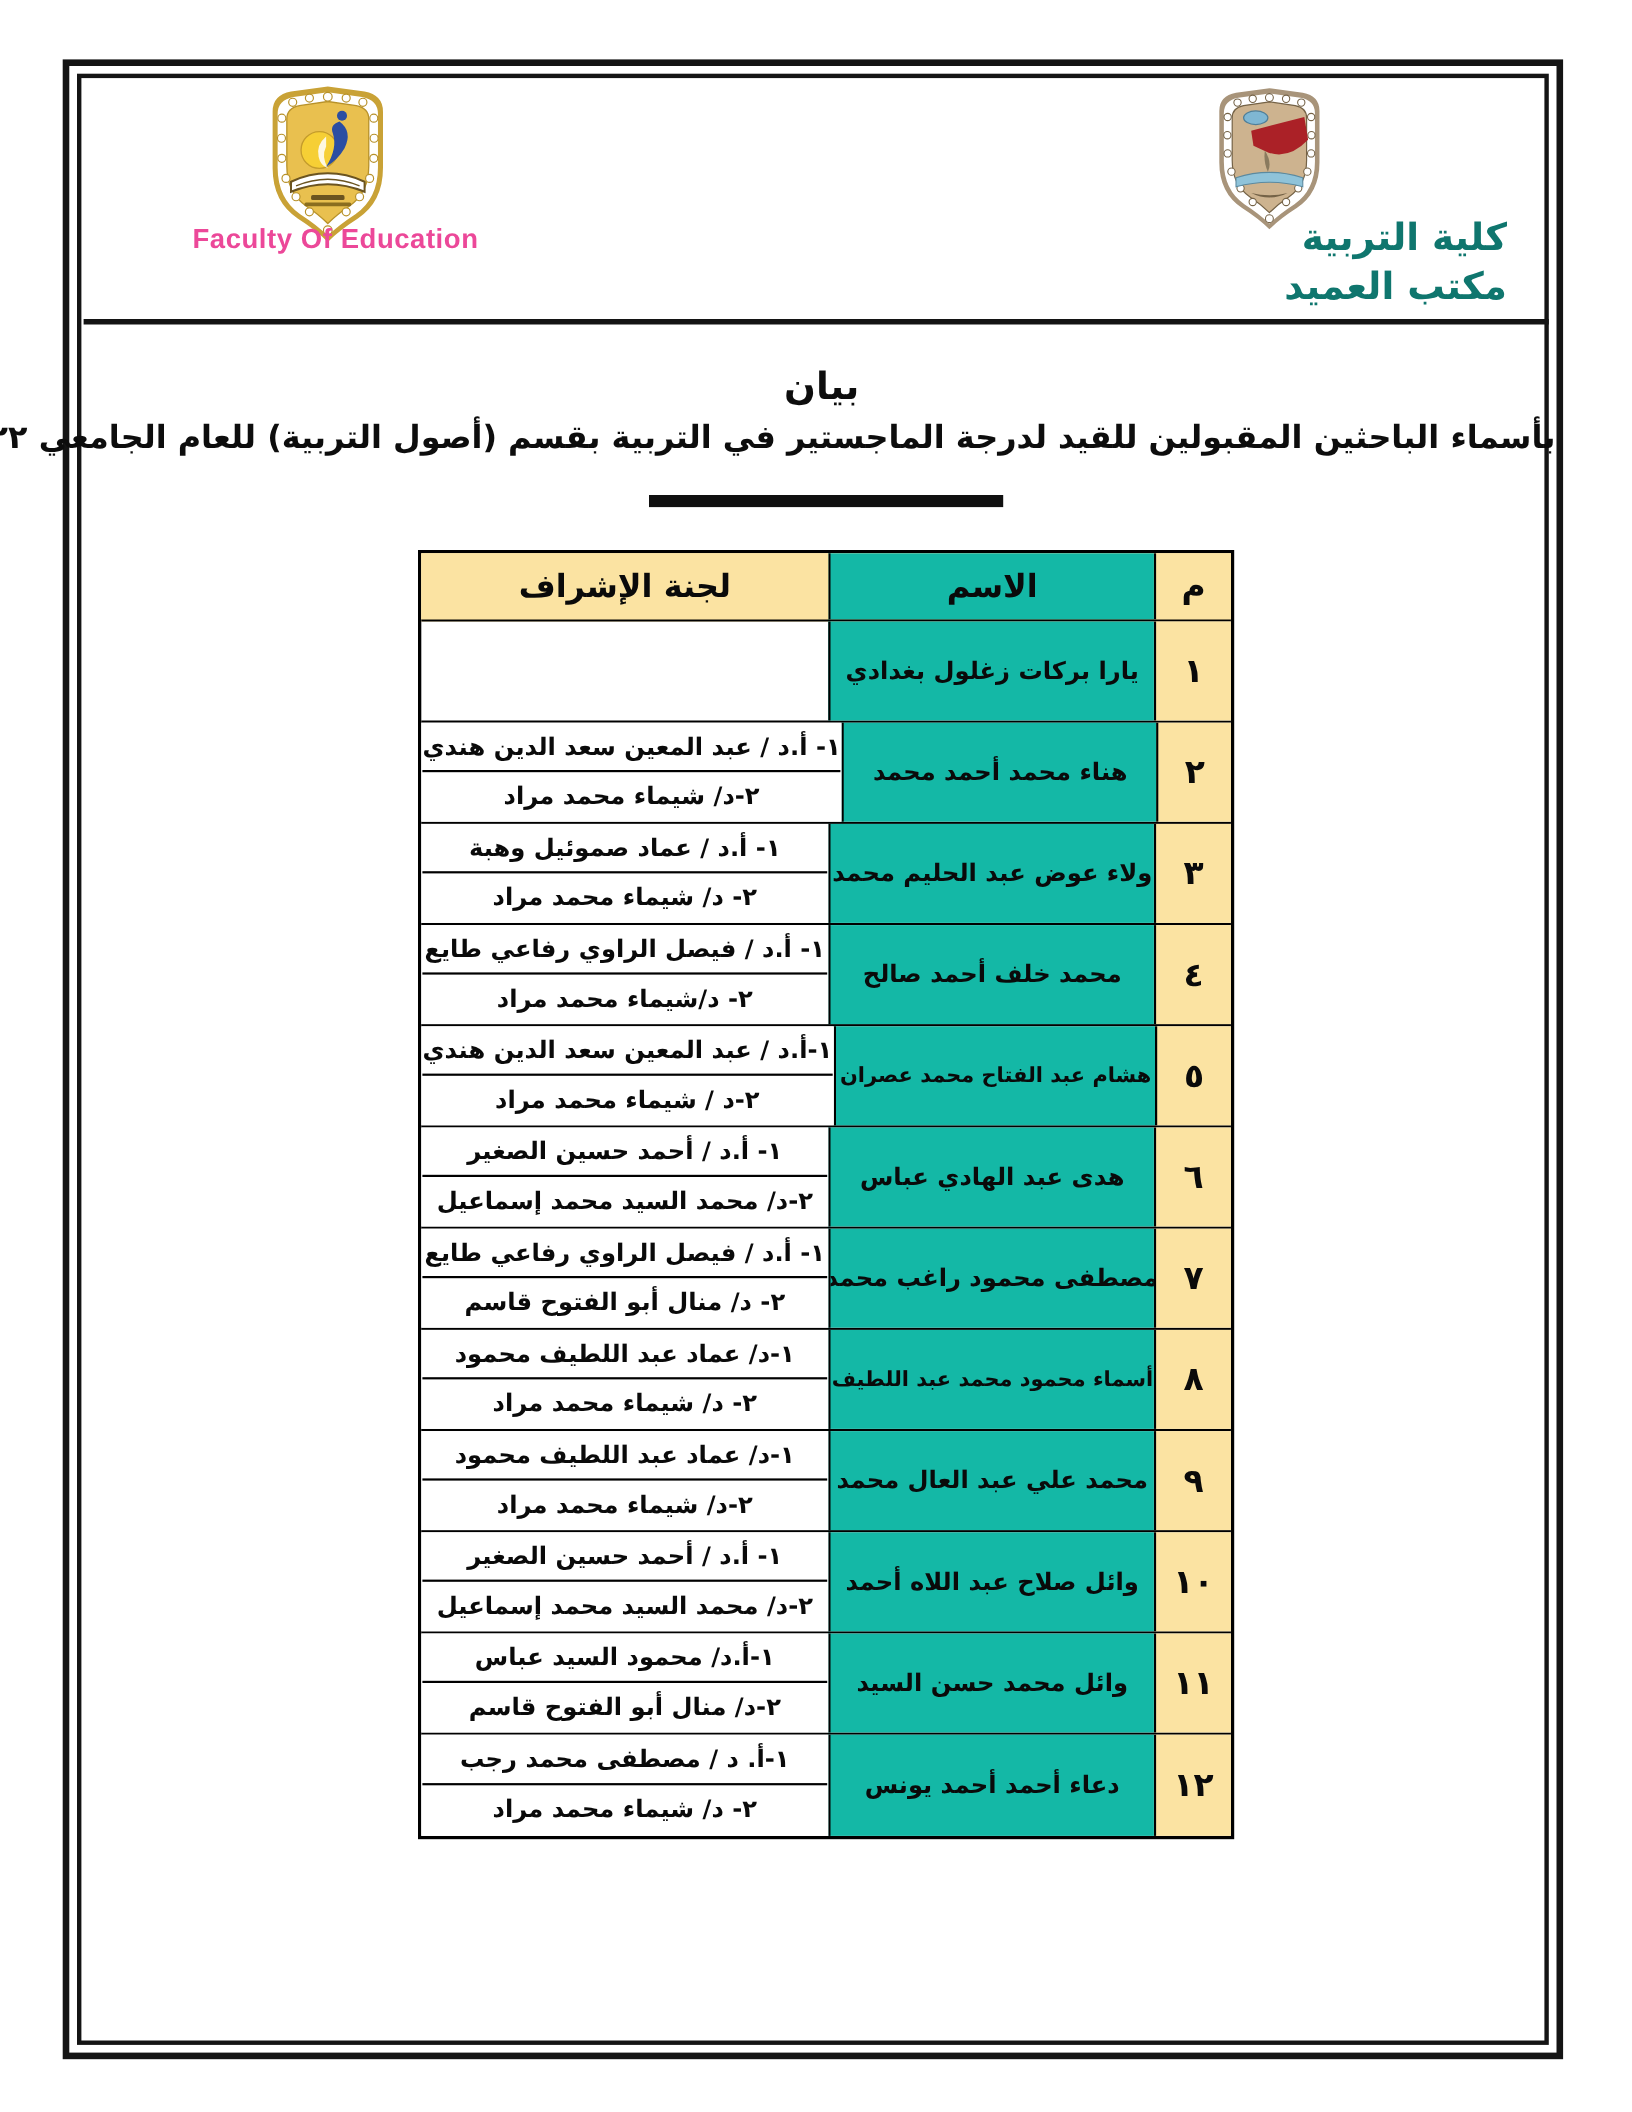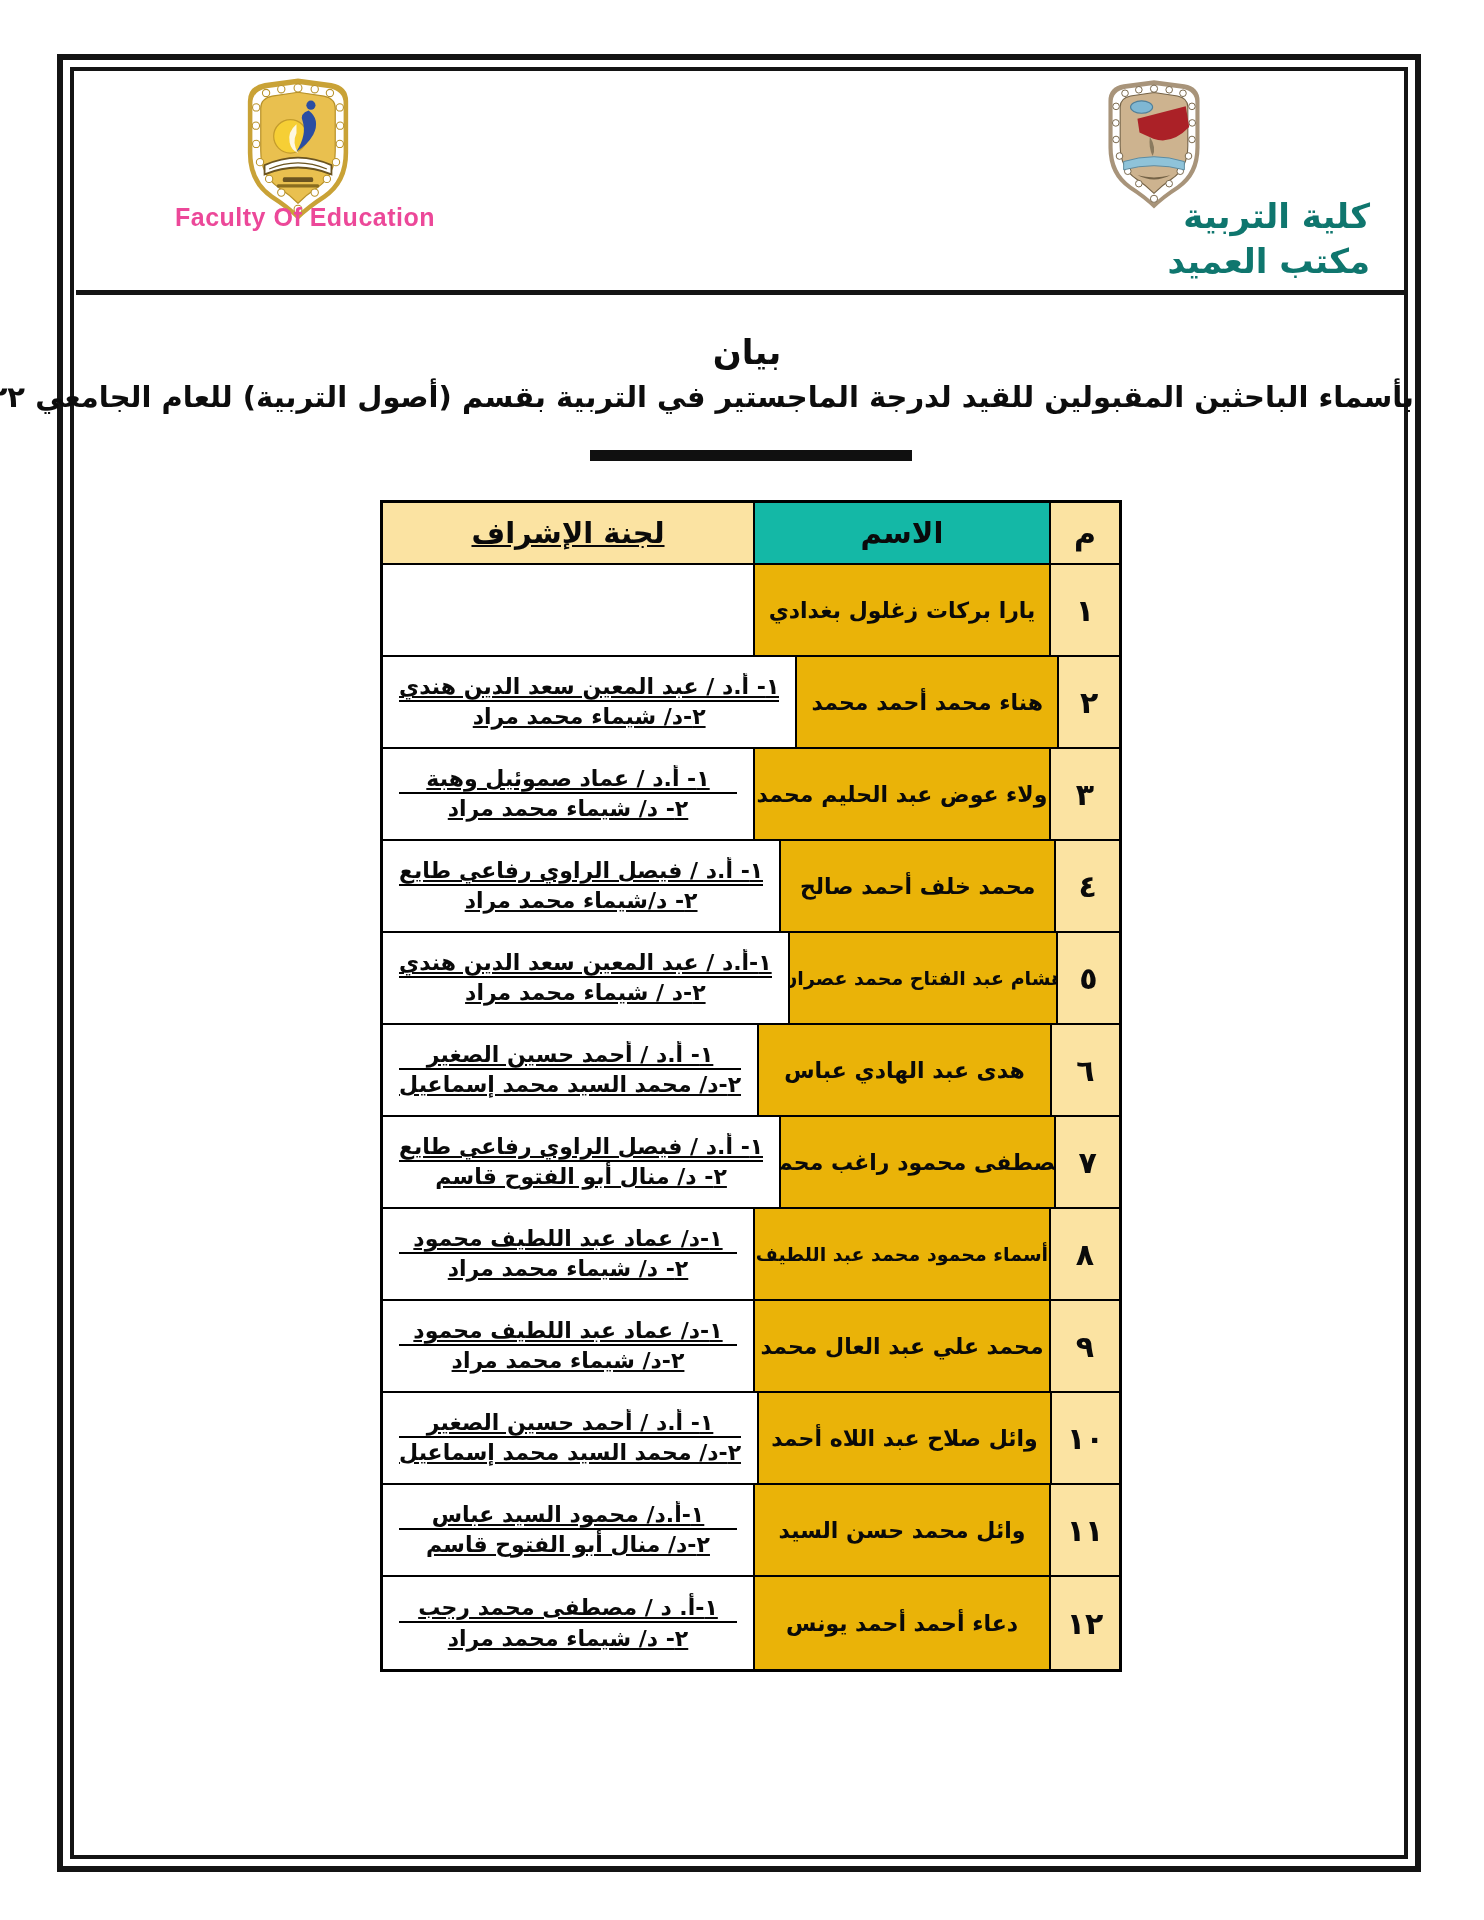--- a/index.html
+++ b/index.html
@@ -54,24 +54,24 @@
   }
   .trow{
     display:flex;height:92px;border-bottom:2px solid #000;box-sizing:border-box;
     align-items:stretch;
   }
   .trow:last-child{border-bottom:none;}
   .cell{display:flex;align-items:center;justify-content:center;box-sizing:border-box;}
   .cell.no{width:70px;border-left:2px solid #000;background:#fbe3a2;
     font-weight:bold;font-size:30px;letter-spacing:4px;}
   .thead .cell.no{background:#fbe3a2;}
-  .cell.name{width:296px;border-left:2px solid #000;background:#eab308;
+  .cell.name{width:296px;border-left:2px solid #000;background:#14b8a6;
     font-weight:bold;font-size:22px;padding:0 6px;white-space:nowrap;overflow:hidden;}
   .thead .cell.name{background:#14b8a6;font-size:29px;}
-  .cell.sup{flex:1;background:#fff;flex-direction:column;padding:16px;align-items:stretch;text-decoration:underline;}
+  .cell.sup{flex:1;background:#fff;flex-direction:column;padding:1px;align-items:stretch;}
   .thead .cell.sup{background:#fbe3a2;font-weight:bold;font-size:29px;
     flex-direction:row;align-items:center;}
   .supline{
     height:45px;display:flex;align-items:center;justify-content:center;
     box-sizing:border-box;font-weight:bold;font-size:22px;white-space:nowrap;overflow:hidden;
   }
   .supline.s1{border-bottom:2px solid #000;}
   
   .trow:nth-child(5) .cell.name,
   .trow:nth-child(8) .cell.name{font-size:19px;}

